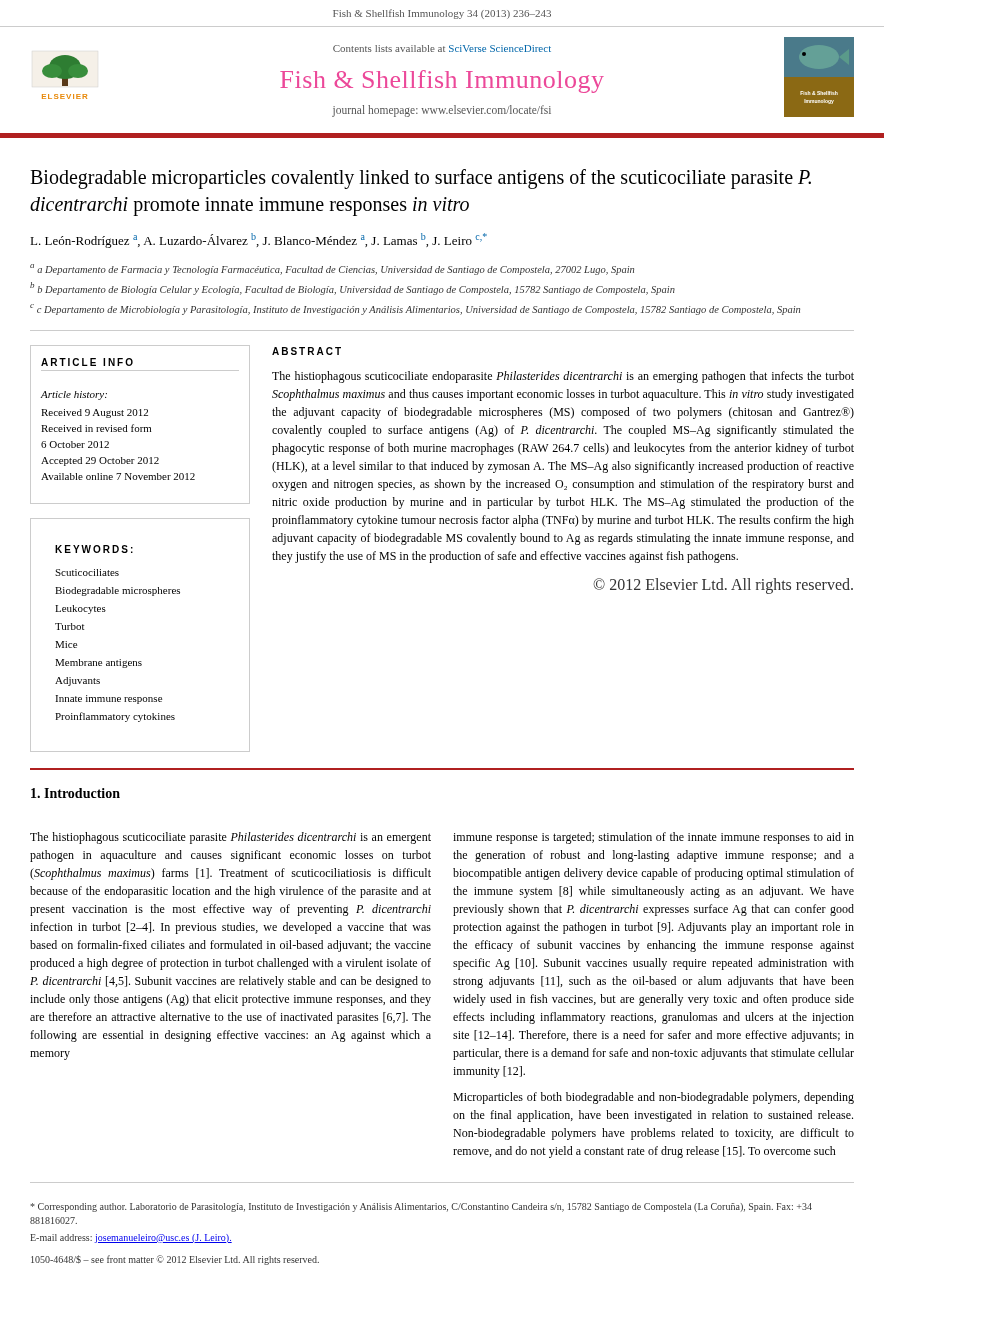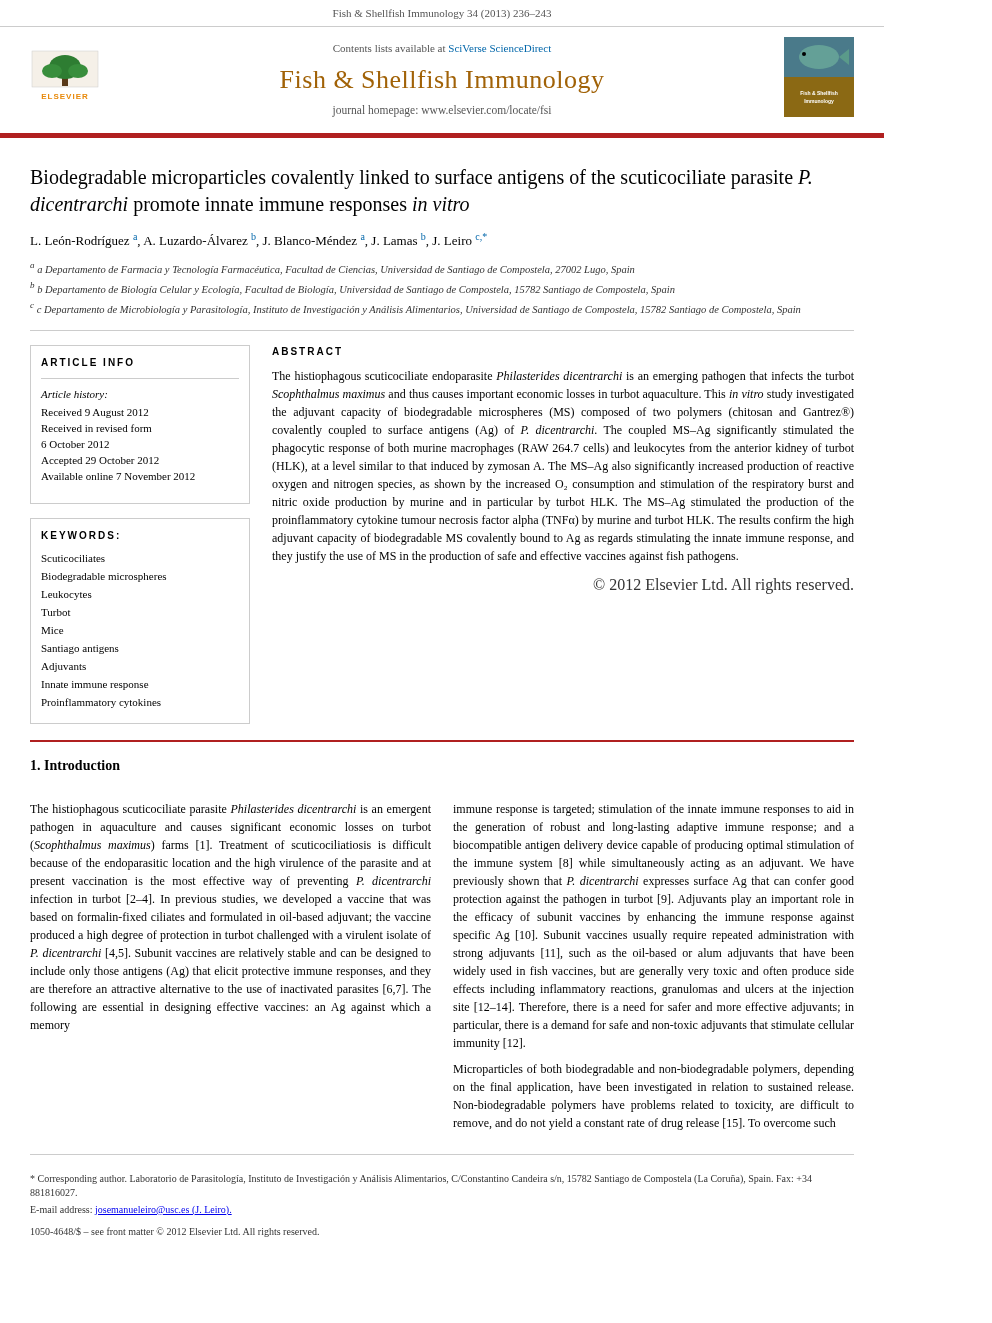--- a/index.html
+++ b/index.html
@@ -44,21 +44,21 @@
     .journal-header-center .contents-line {
       font-size: 11px;
       color: #555;
       margin-bottom: 4px;
       text-align: center;
     }
     .journal-header-center .contents-line a { color: #0066aa; text-decoration: none; }
     .journal-header-center .journal-title {
       font-size: 26px;
       font-family: 'Times New Roman', serif;
-      color: #a16207;
+      color: #ec4899;
       font-weight: normal;
       letter-spacing: 0.5px;
     }
     .journal-header-center .journal-subtitle {
       font-size: 11.5px;
       color: #555;
       margin-top: 4px;
     }
     .journal-header-right {
       width: 80px;
@@ -122,39 +122,39 @@
       font-size: 11.5px;
       margin-bottom: 14px;
     }
     .article-info-box .section-heading {
       font-family: Arial, sans-serif;
       font-size: 10px;
       font-weight: bold;
       letter-spacing: 2px;
       text-transform: uppercase;
       color: #000;
-      margin-bottom: 8px;
-      padding-bottom: 8px;
+      margin-bottom: 16px;
+      padding-bottom: 0;
       border-bottom: 1px solid #ccc;
     }
     .article-info-box .info-group {
       margin-bottom: 8px;
     }
     .article-info-box .info-label {
       font-style: italic;
       font-size: 11px;
       margin-bottom: 2px;
     }
     .article-info-box .info-value {
       font-size: 11px;
       margin-left: 0;
     }
     .keywords-box {
       border: 1px solid #ccc;
-      padding: 10px;
+      padding: 24px;
       font-size: 11.5px;
     }
     .keywords-box .section-heading {
       font-family: Arial, sans-serif;
       font-size: 10px;
       font-weight: bold;
       letter-spacing: 2px;
       text-transform: uppercase;
       color: #000;
       margin-bottom: 8px;
@@ -323,21 +323,21 @@
           </div>
         </div>
 
         <div class="keywords-box">
           <div class="section-heading">Keywords:</div>
           <div class="kw-item">Scuticociliates</div>
           <div class="kw-item">Biodegradable microspheres</div>
           <div class="kw-item">Leukocytes</div>
           <div class="kw-item">Turbot</div>
           <div class="kw-item">Mice</div>
-          <div class="kw-item">Santiago antigens</div>
+          <div class="kw-item">Membrane antigens</div>
           <div class="kw-item">Adjuvants</div>
           <div class="kw-item">Innate immune response</div>
           <div class="kw-item">Proinflammatory cytokines</div>
         </div>
 
       </div>
 
       <div class="right-col abstract-section">
         <div class="section-heading">ABSTRACT</div>
         <div class="abstract-text">

